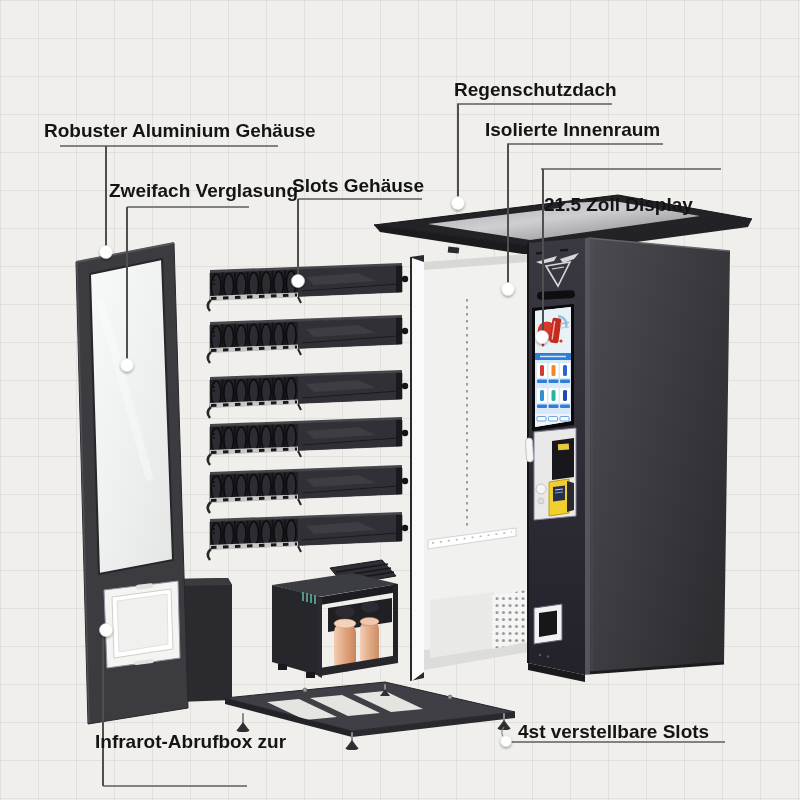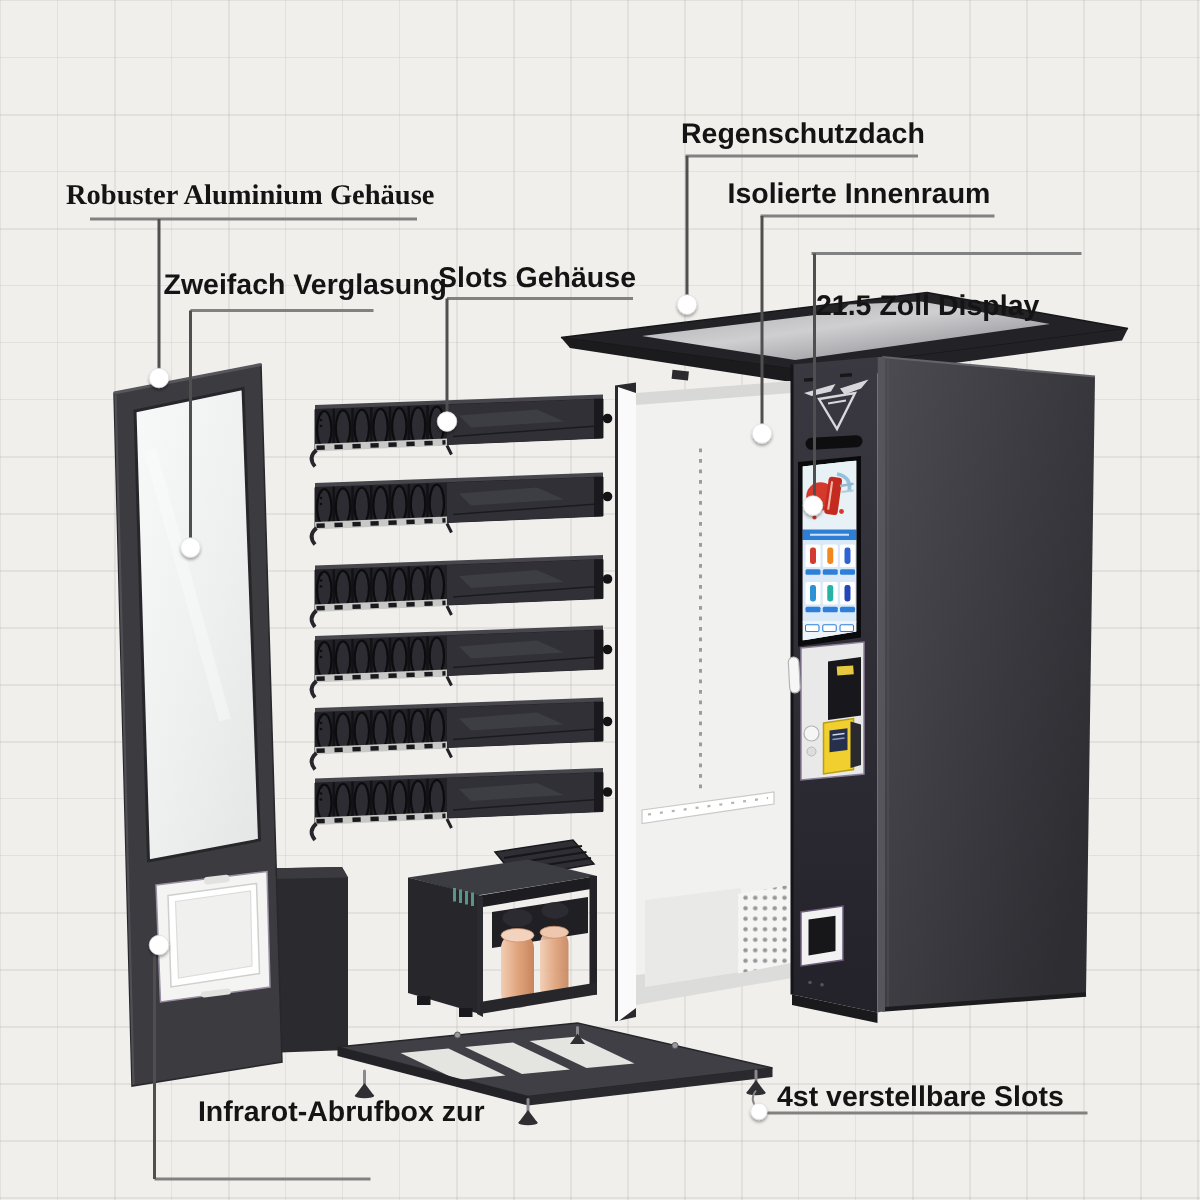--- a/index.html
+++ b/index.html
@@ -6,21 +6,21 @@
   body{width:800px;height:800px;position:relative;overflow:hidden;
        font-family:"Liberation Sans",sans-serif;}
   .stage{position:absolute;inset:0;width:800px;height:800px;
     background-color:#f0efec;
     background-image:
       repeating-linear-gradient(to right, rgba(160,160,152,0.18) 0 1px, transparent 1px 38px),
       repeating-linear-gradient(to bottom, rgba(160,160,152,0.18) 0 1px, transparent 1px 38px);}
   svg.art{position:absolute;left:0;top:0;}
   .label{position:absolute;font-weight:700;font-size:19px;line-height:1.25;
          color:#141414;white-space:nowrap;letter-spacing:0;}
-  .label-center{text-align:right;white-space:normal;}
+  .label-center{text-align:left;white-space:normal;}
 </style>
 </head>
 <body>
 
 <div class="stage">
 
 <svg class="art" width="800" height="800" viewBox="0 0 800 800">
   <defs>
     <linearGradient id="gRoof" x1="0" y1="0" x2="1" y2="1">
       <stop offset="0" stop-color="#a7a7ab"></stop>
@@ -316,21 +316,21 @@
       <circle cx="298" cy="281" r="6.5"></circle>
       <circle cx="458" cy="203" r="6.5"></circle>
       <circle cx="508" cy="289" r="6.5"></circle>
       <circle cx="542" cy="337" r="6.5"></circle>
       <circle cx="106" cy="630" r="6.5"></circle>
       <circle cx="506" cy="741" r="5.5"></circle>
     </g>
   </g>
 </svg>
 
-<div class="label" style="left:44px;top:119px;font-family:Liberation Serif, serif;">Robuster Aluminium Gehäuse</div>
+<div class="label" style="left:44px;top:119px;">Robuster Aluminium Gehäuse</div>
 
 <div class="label" style="left:109px;top:179px;">Zweifach Verglasung</div>
 
 <div class="label" style="left:292px;top:174px;">Slots Gehäuse</div>
 
 <div class="label" style="left:454px;top:78px;text-align:right;">Regenschutzdach</div>
 
 <div class="label" style="left:485px;top:118px;text-align:right;">Isolierte Innenraum</div>
 
 <div class="label" style="left:544px;top:145px;margin-top:48px;">21.5 Zoll Display</div>

